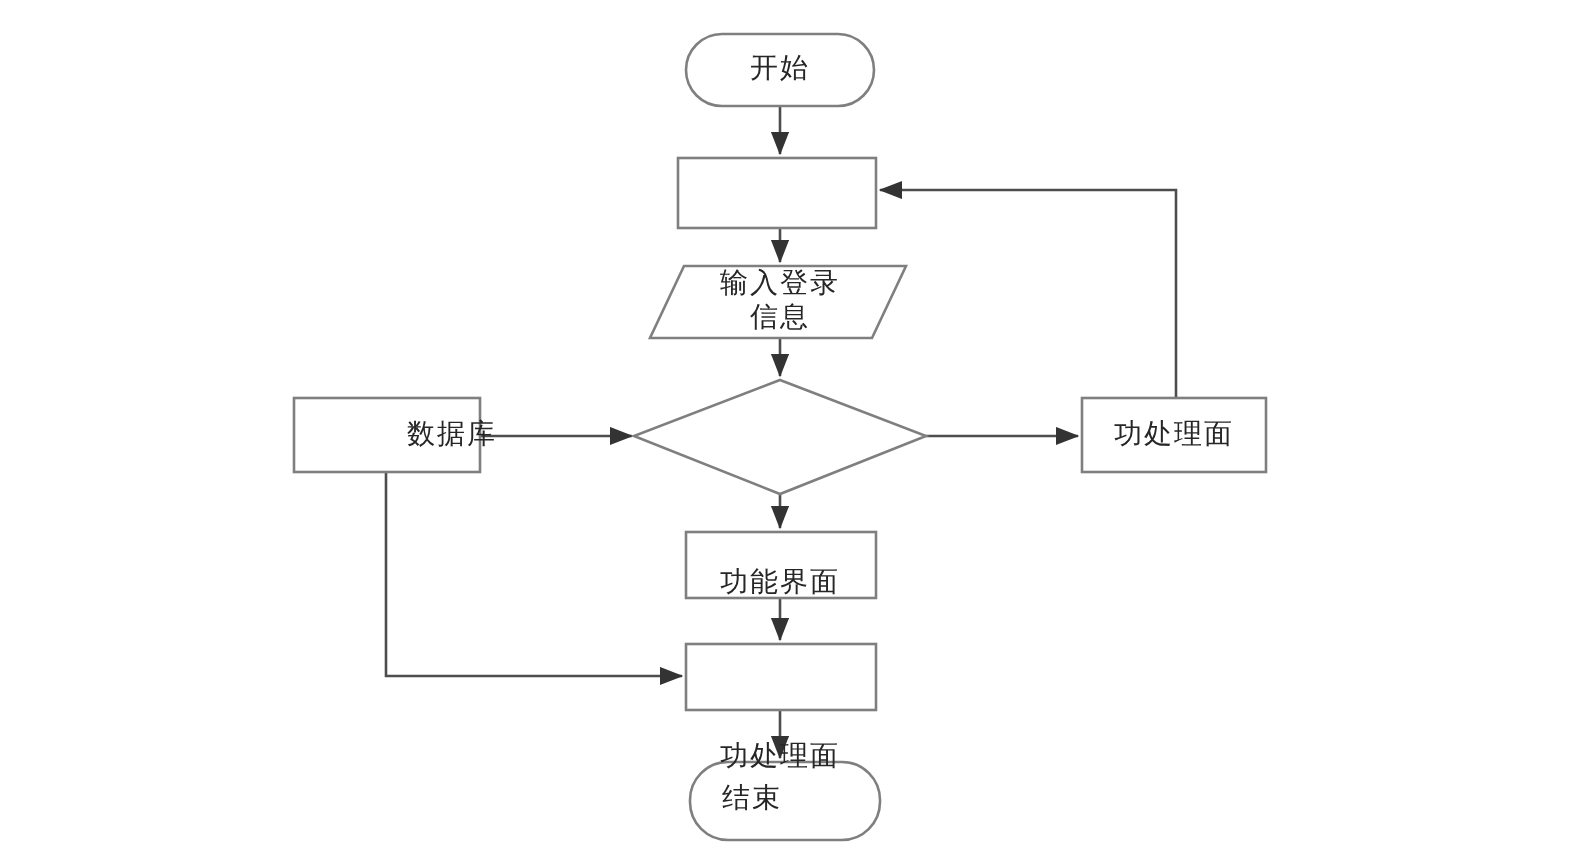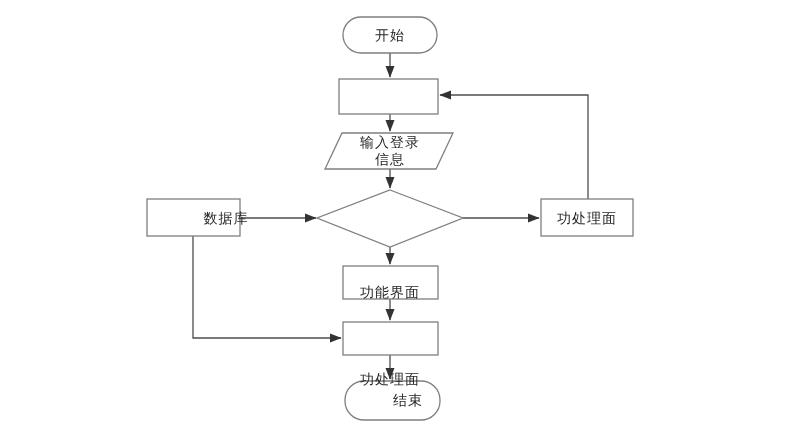--- a/index.html
+++ b/index.html
@@ -92,16 +92,16 @@
 
 
   <div class="node-label" style="left:179px; top:218px;margin-left:47px;">数据库</div>
 
   <div class="node-label" style="left:587px; top:218px;">功处理面</div>
 
   <div class="node-label" style="left:390px; top:292px;">功能界面</div>
 
   <div class="node-label" style="left:390px; top:339px;margin-top:40px;">功处理面</div>
 
-  <div class="node-label" style="left:408px; top:400px;">结束</div>
+  <div class="node-label" style="left:376px; top:400px;">结束</div>
 
 
 </div>
 
 </body></html>

